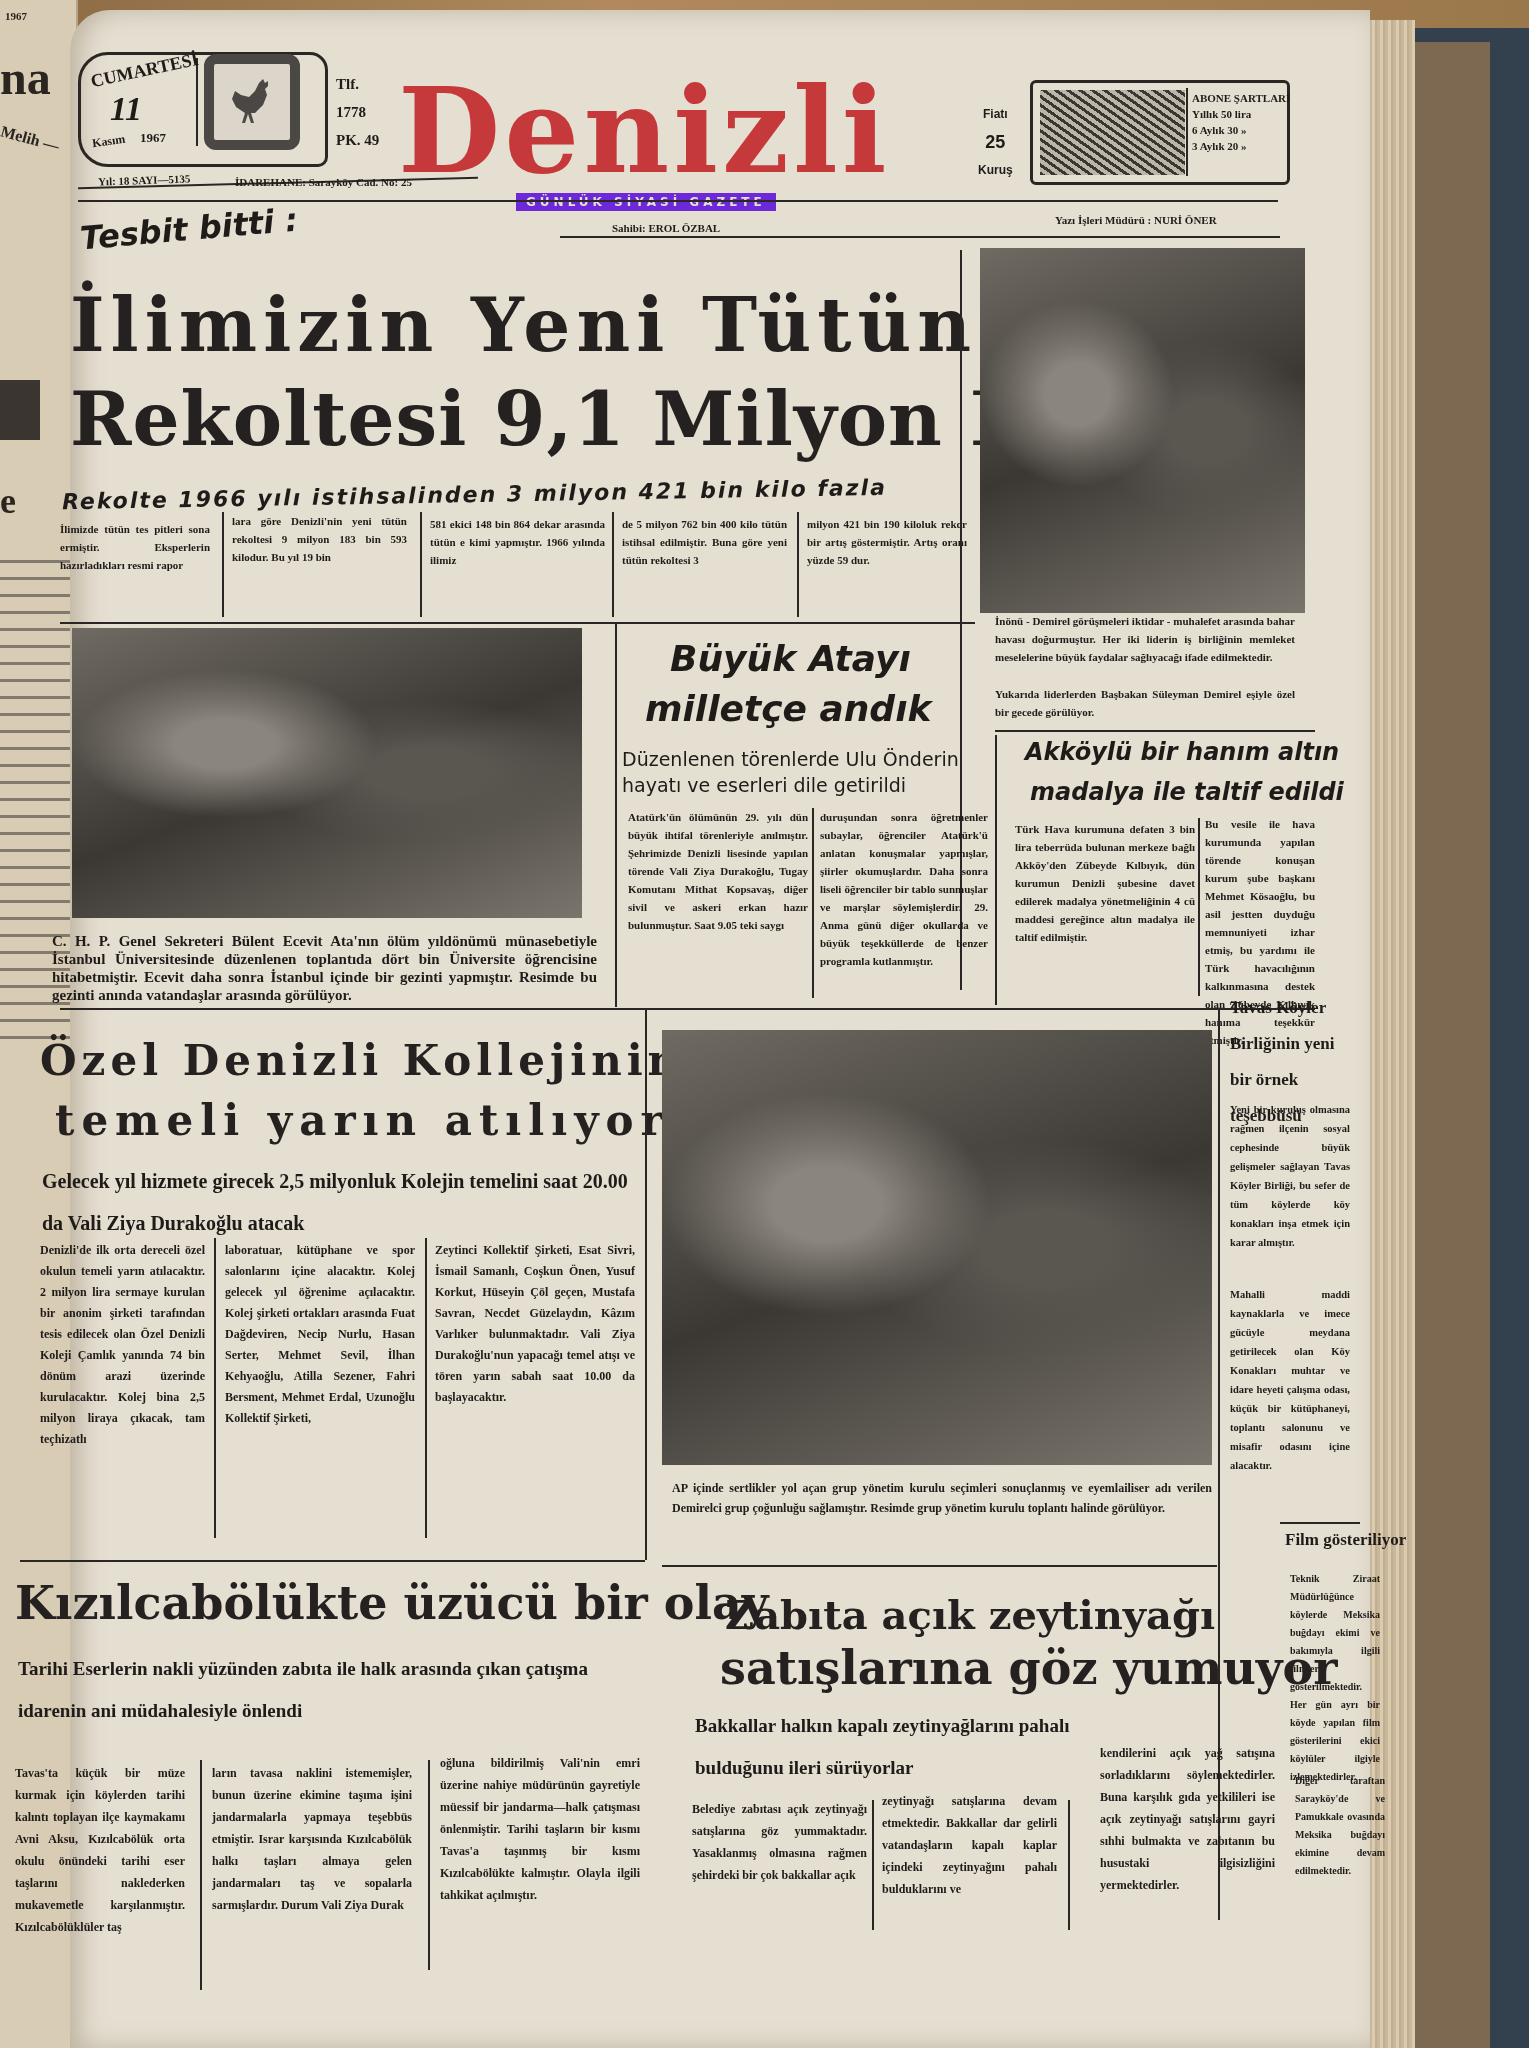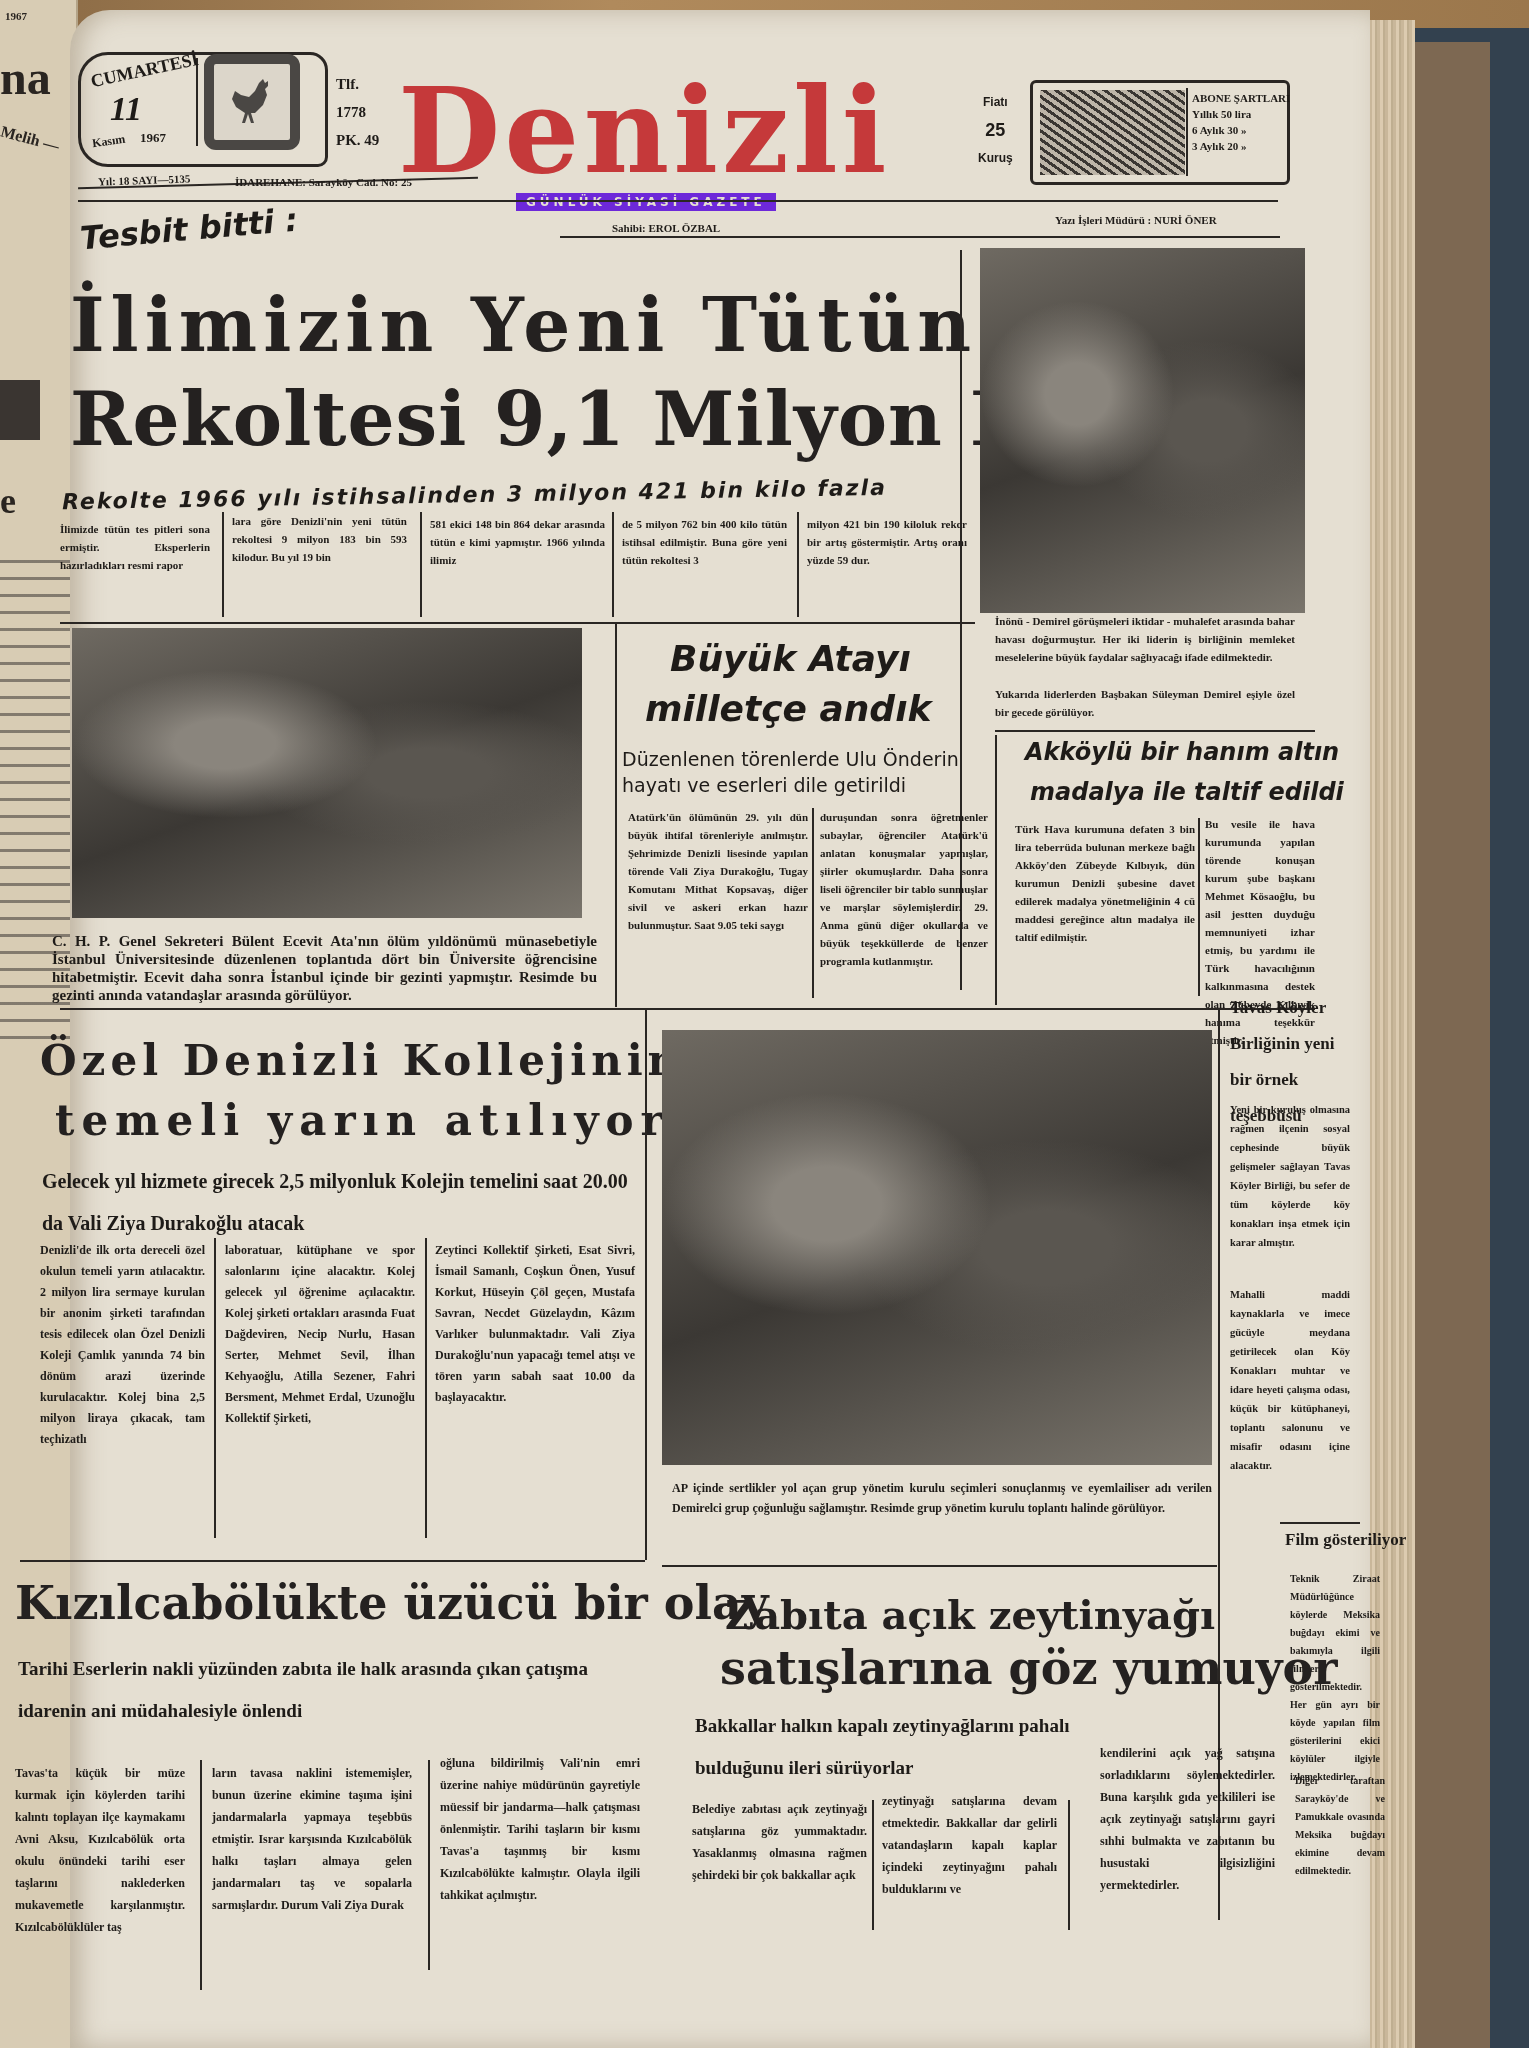--- a/index.html
+++ b/index.html
@@ -40,21 +40,21 @@
   .date-day { left: 90px; top: 60px; font: bold 18px "Liberation Serif", serif; transform: rotate(-12deg); }
   .date-num { left: 110px; top: 90px; font: bold italic 34px "Liberation Serif", serif; }
   .date-month { left: 92px; top: 134px; font: bold 12px "Liberation Serif", serif; transform: rotate(-8deg); }
   .date-year { left: 140px; top: 130px; font: bold 13px "Liberation Serif", serif; }
   .logo-box { left: 204px; top: 54px; width: 96px; height: 96px; border: 10px solid #4a4744;
     background: #dcd6ca; border-radius: 12px; display:flex; align-items:center; justify-content:center; }
   .tel { left: 336px; top: 70px; font: bold 15px "Liberation Serif", serif; line-height: 28px; }
   .title { left: 398px; top: 72px; font: bold 118px "DejaVu Serif", serif; color: #c5393a; letter-spacing: 4px; line-height: 1; }
   .subtitle { left: 516px; top: 193px; background: #6d28d9; color: #e5dfd2;
     font: bold 12px "DejaVu Sans", sans-serif; letter-spacing: 4px; padding: 2px 10px; }
-  .price { left: 978px; top: 88px; font: bold 12px "Liberation Sans", sans-serif; text-align: center; line-height: 28px; }
+  .price { left: 978px; top: 100px; font: bold 12px "Liberation Sans", sans-serif; text-align: center; line-height: 28px; }
   .price .big { font-size: 18px; }
   .sub-box { left: 1030px; top: 80px; width: 260px; height: 105px; border: 3px solid #2a2623; border-radius: 6px; }
   .sub-img { left: 1040px; top: 90px; width: 145px; height: 85px;
     background: repeating-linear-gradient(35deg, #3a3632 0 3px, #bdb5a8 3px 7px); }
   .sub-text { left: 1192px; top: 90px; font: bold 11px "Liberation Serif", serif; line-height: 16px; }
   .info-line { font: bold 11px "Liberation Serif", serif; }
 
   
   .kicker { left: 80px; top: 210px; font: italic bold 32px "DejaVu Sans", sans-serif; transform: rotate(-5deg); }
   .h1 { font-family: "DejaVu Serif", serif; font-weight: bold; color: #242120; line-height: 1; }

